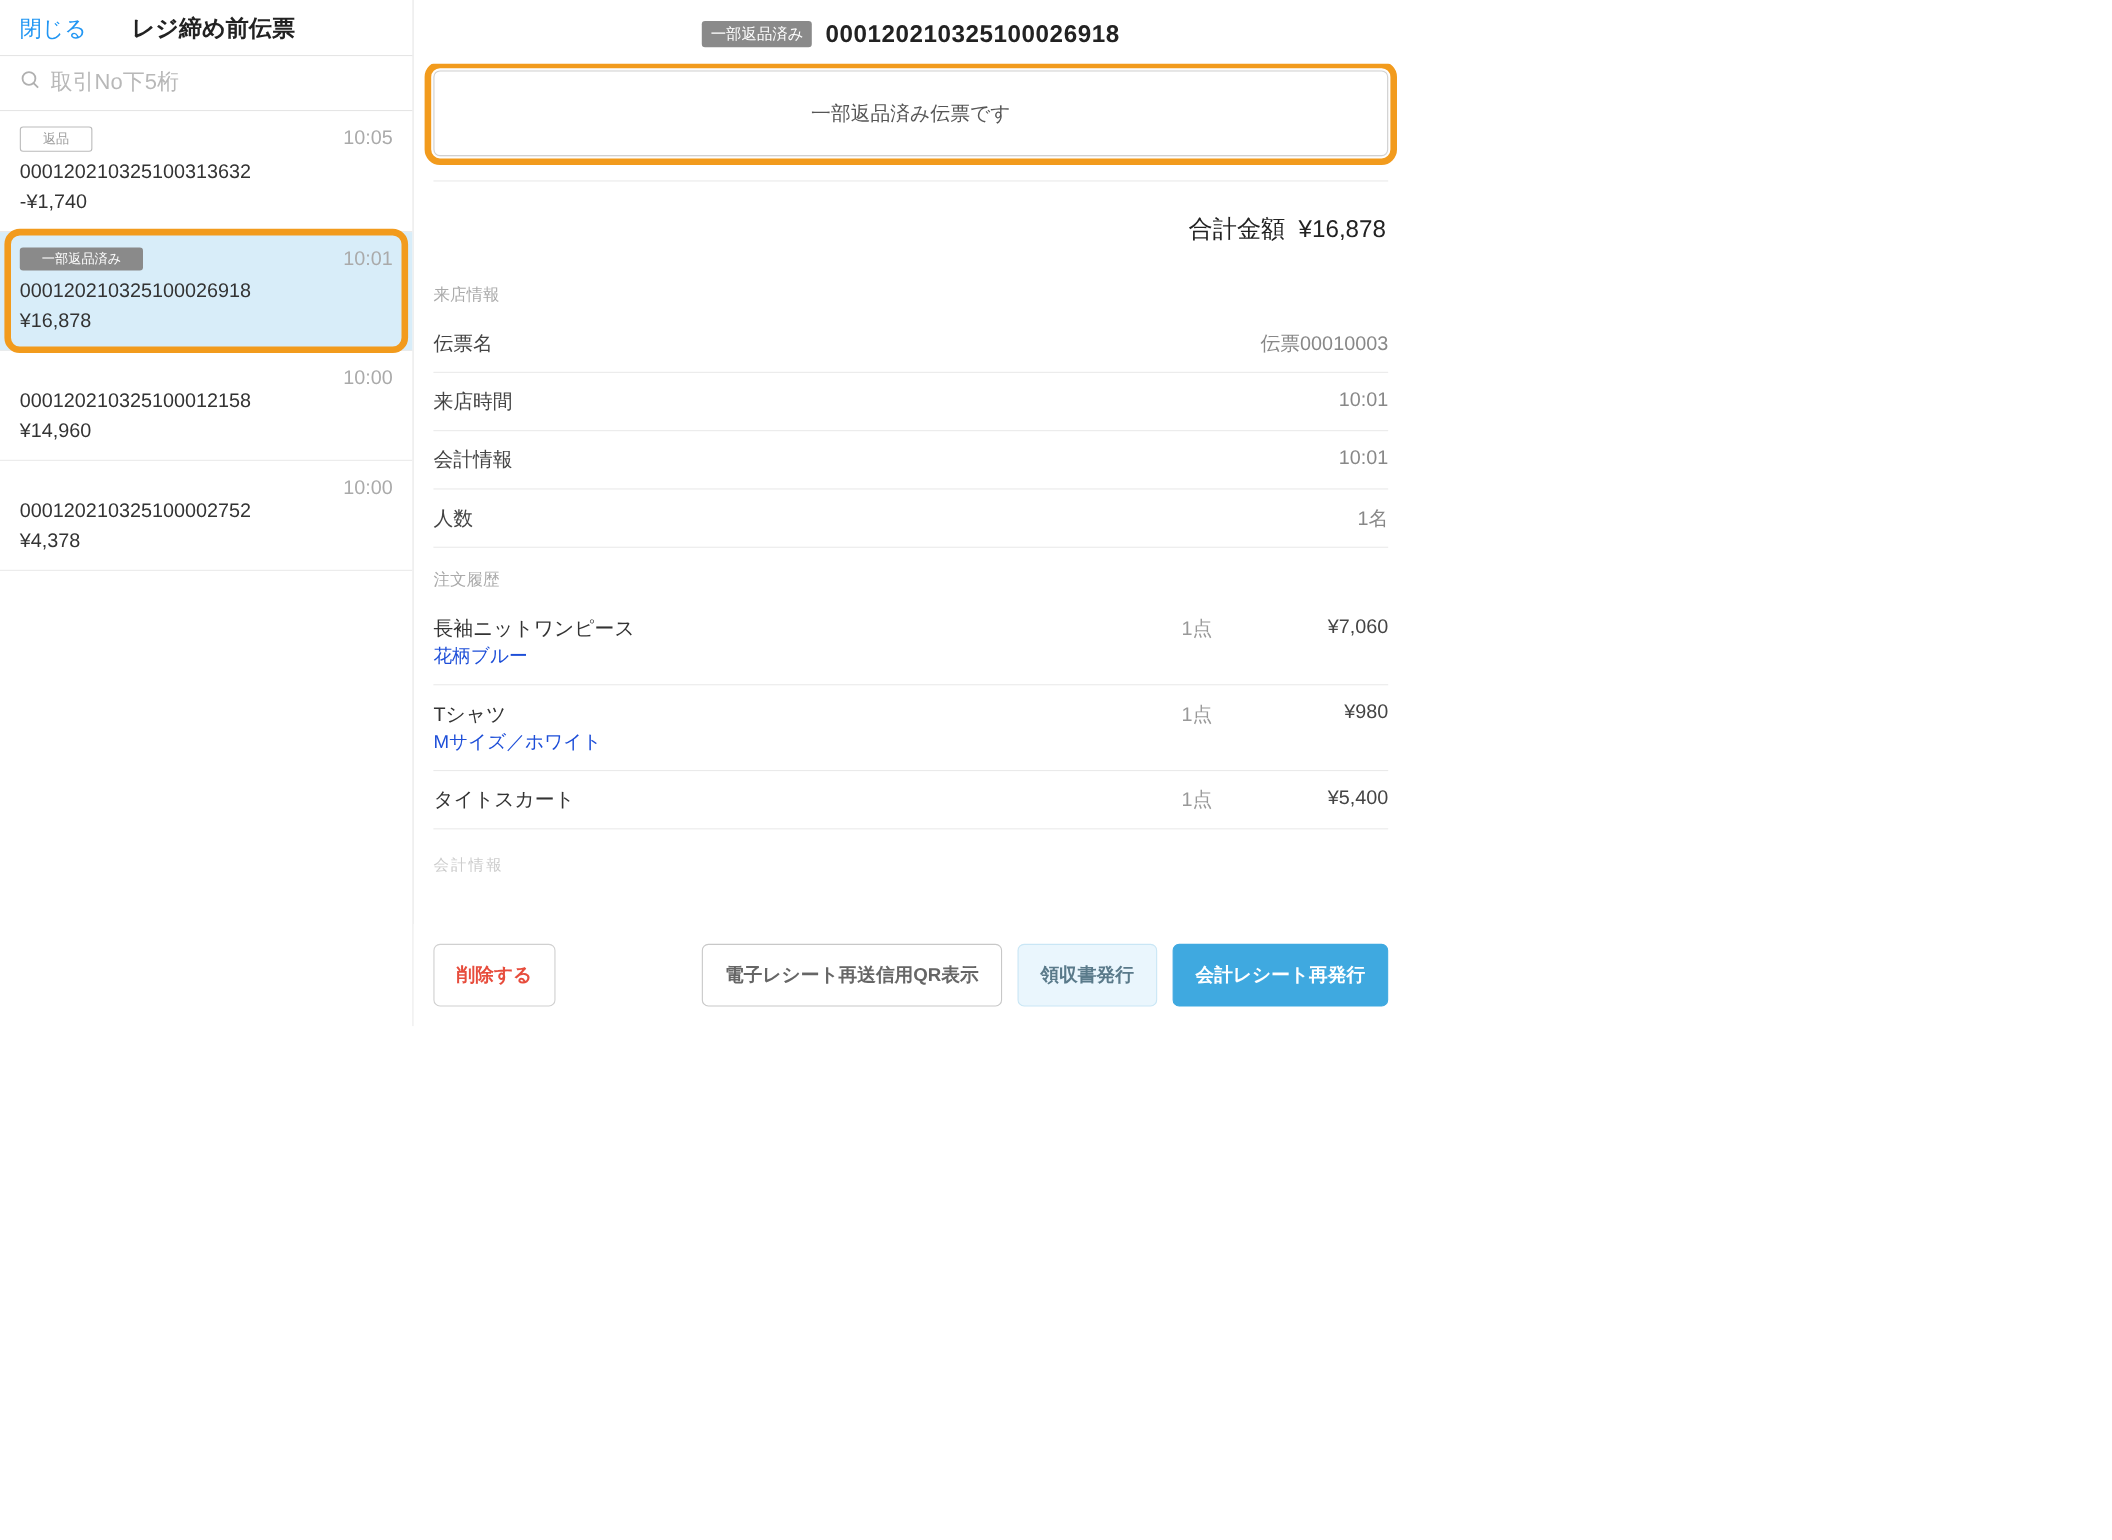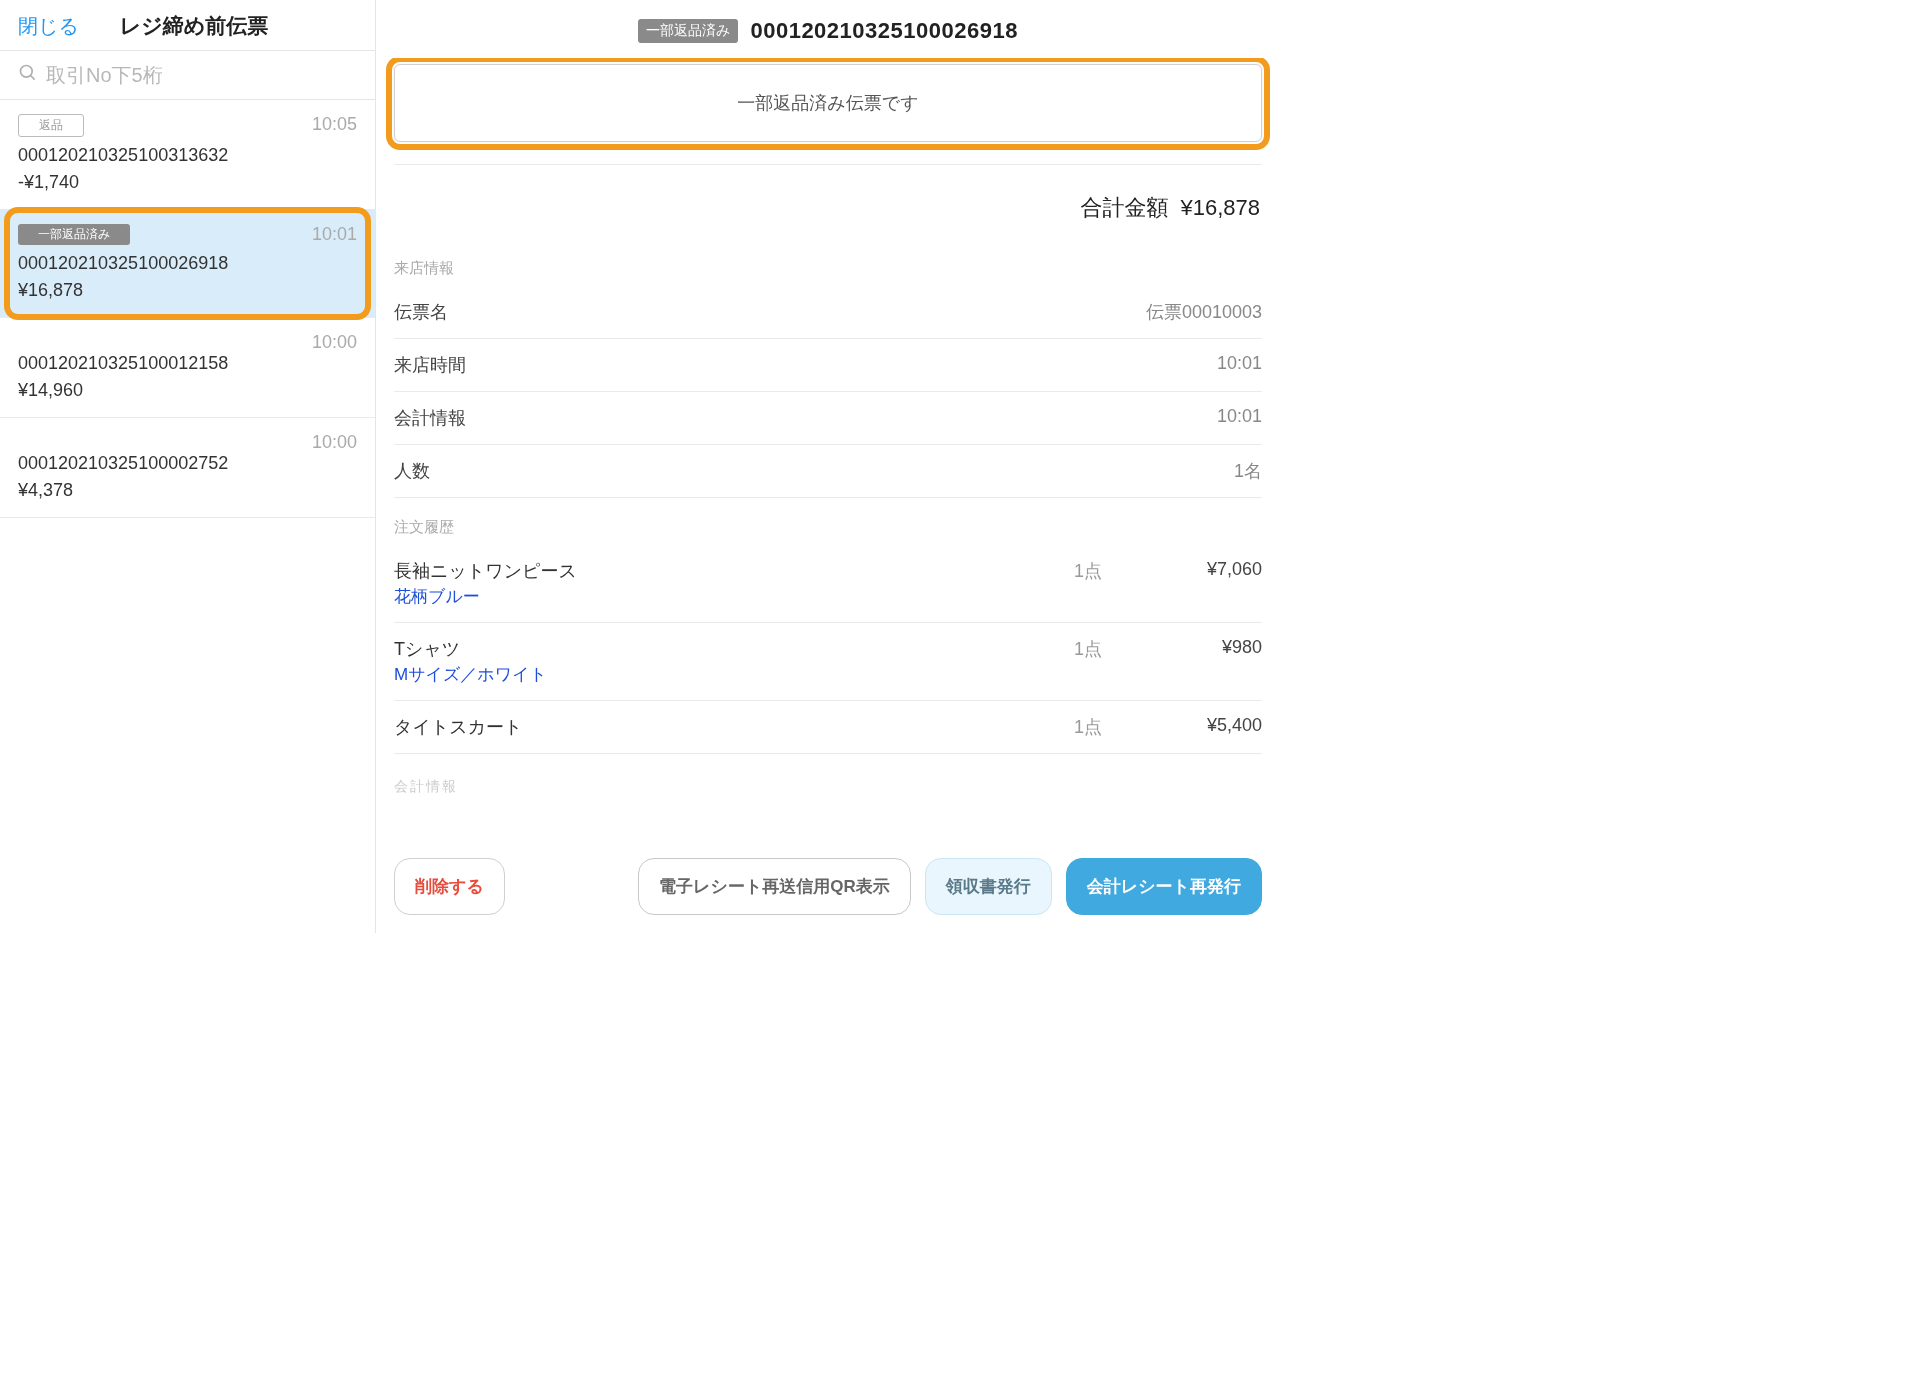--- a/index.html
+++ b/index.html
@@ -173,21 +173,21 @@
 .cutoff { font-size: 14px; color: #ccc; margin-top: 24px; letter-spacing: 2px; }
 .footer {
   display: flex;
   align-items: center;
   gap: 14px;
   padding: 18px;
   background: #fff;
 }
 .footer .spacer { flex: 1; }
 .btn {
-  border-radius: 16px;
+  border-radius: 6px;
   padding: 16px 20px;
   font-size: 17px;
   cursor: pointer;
   border: 1px solid transparent;
   font-family: inherit;
 }
 .btn-danger-outline {
   border-color: #d0d0d0;
   background: #fff;
   color: #e74c3c;

